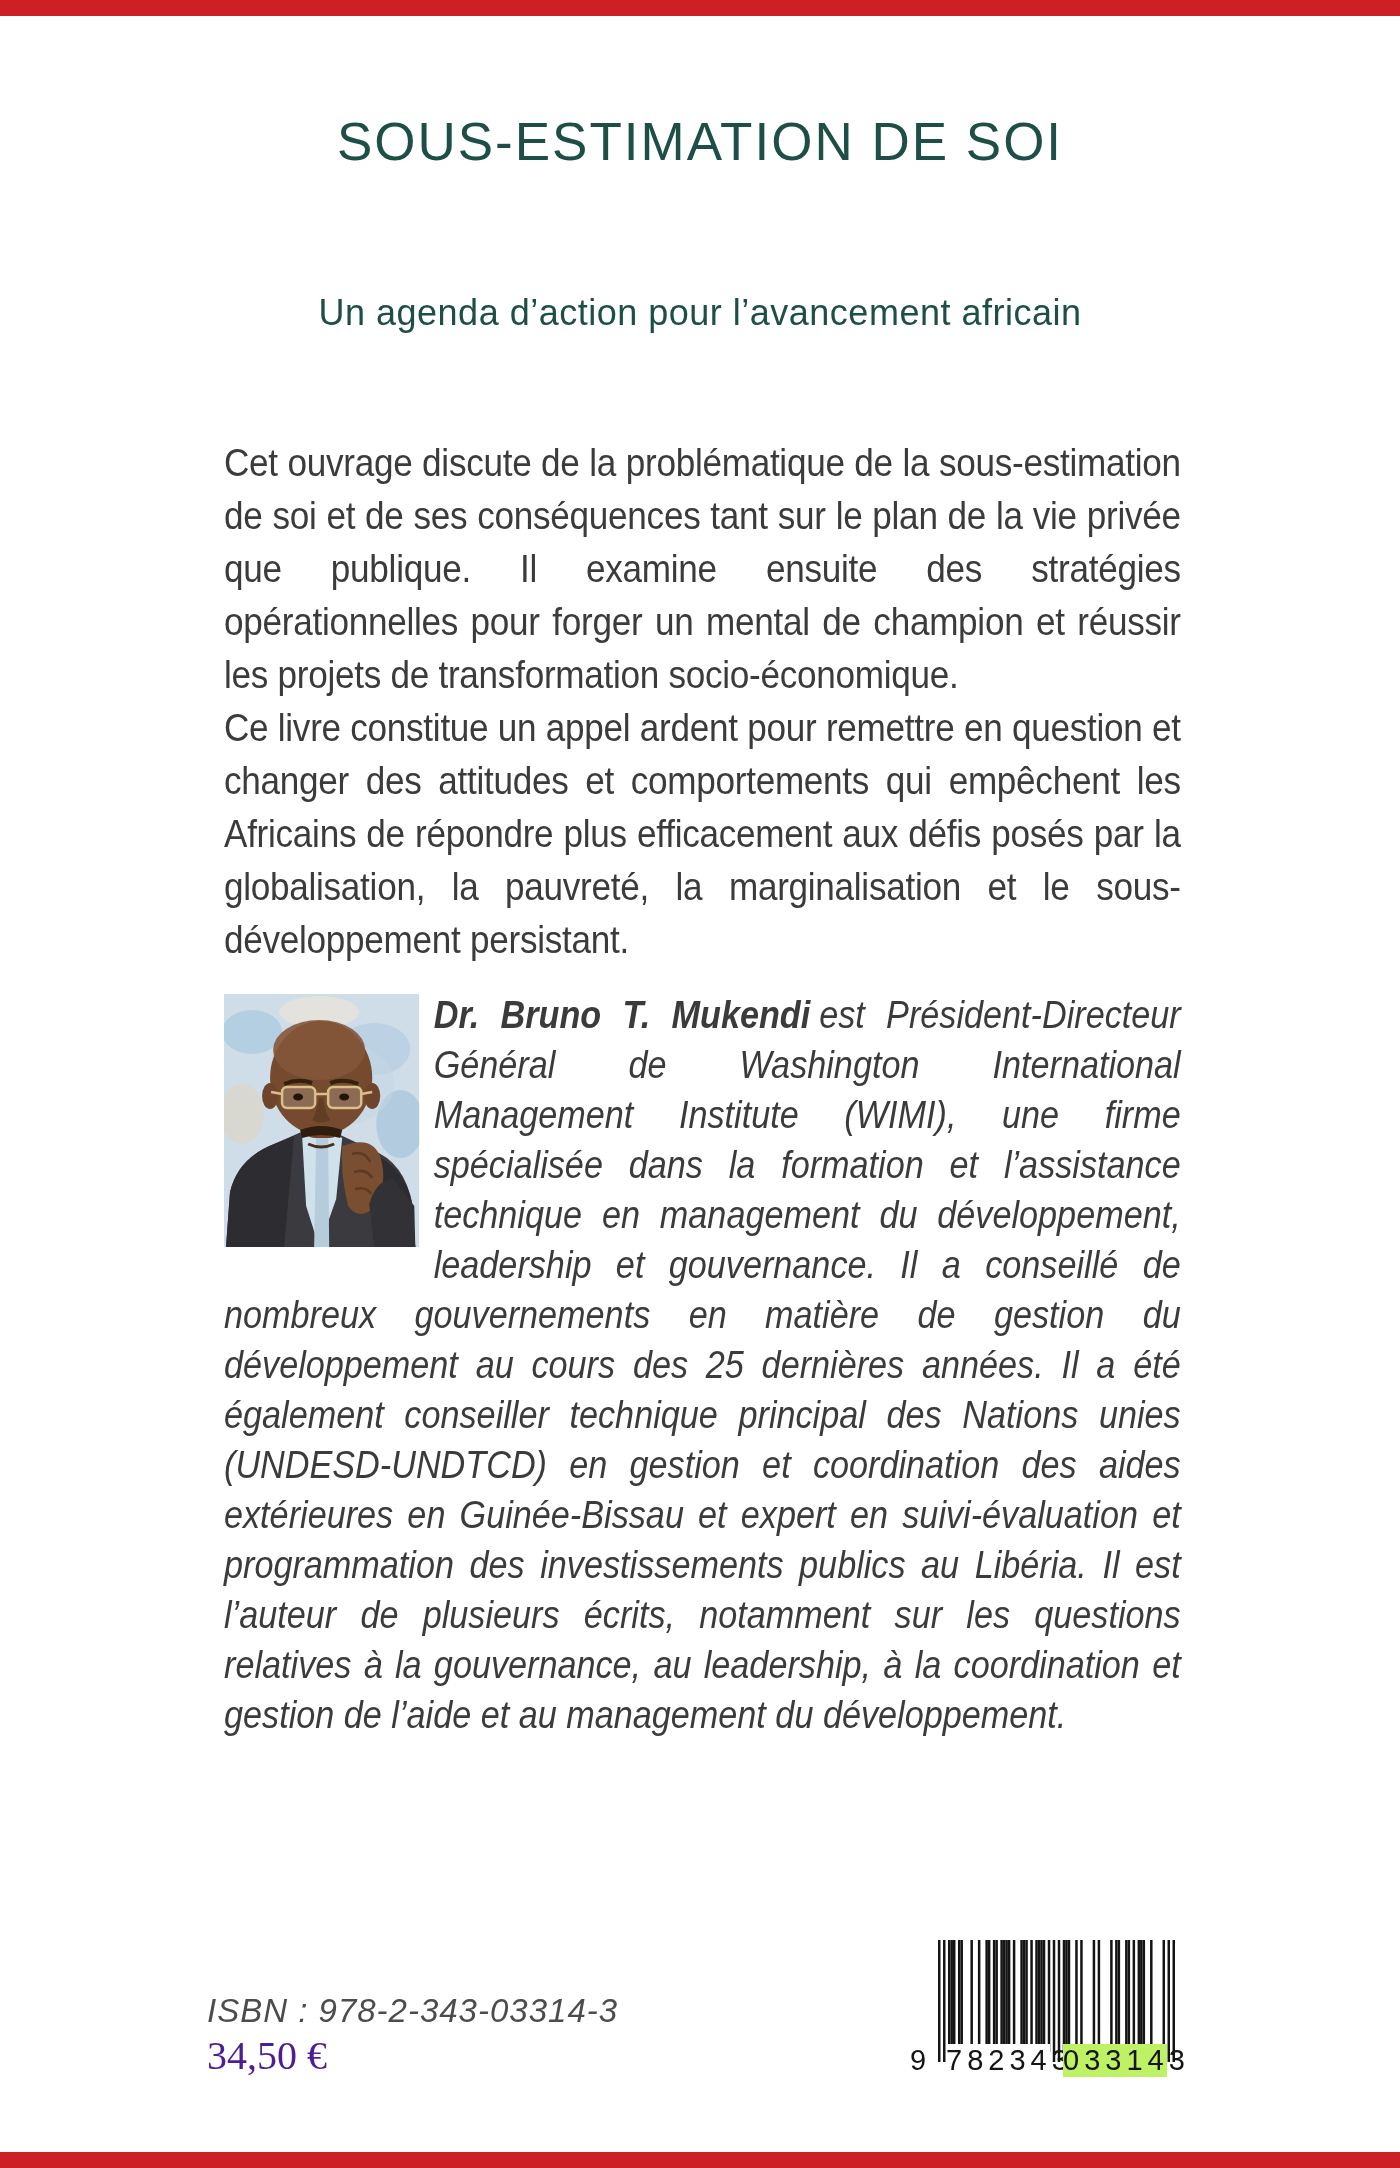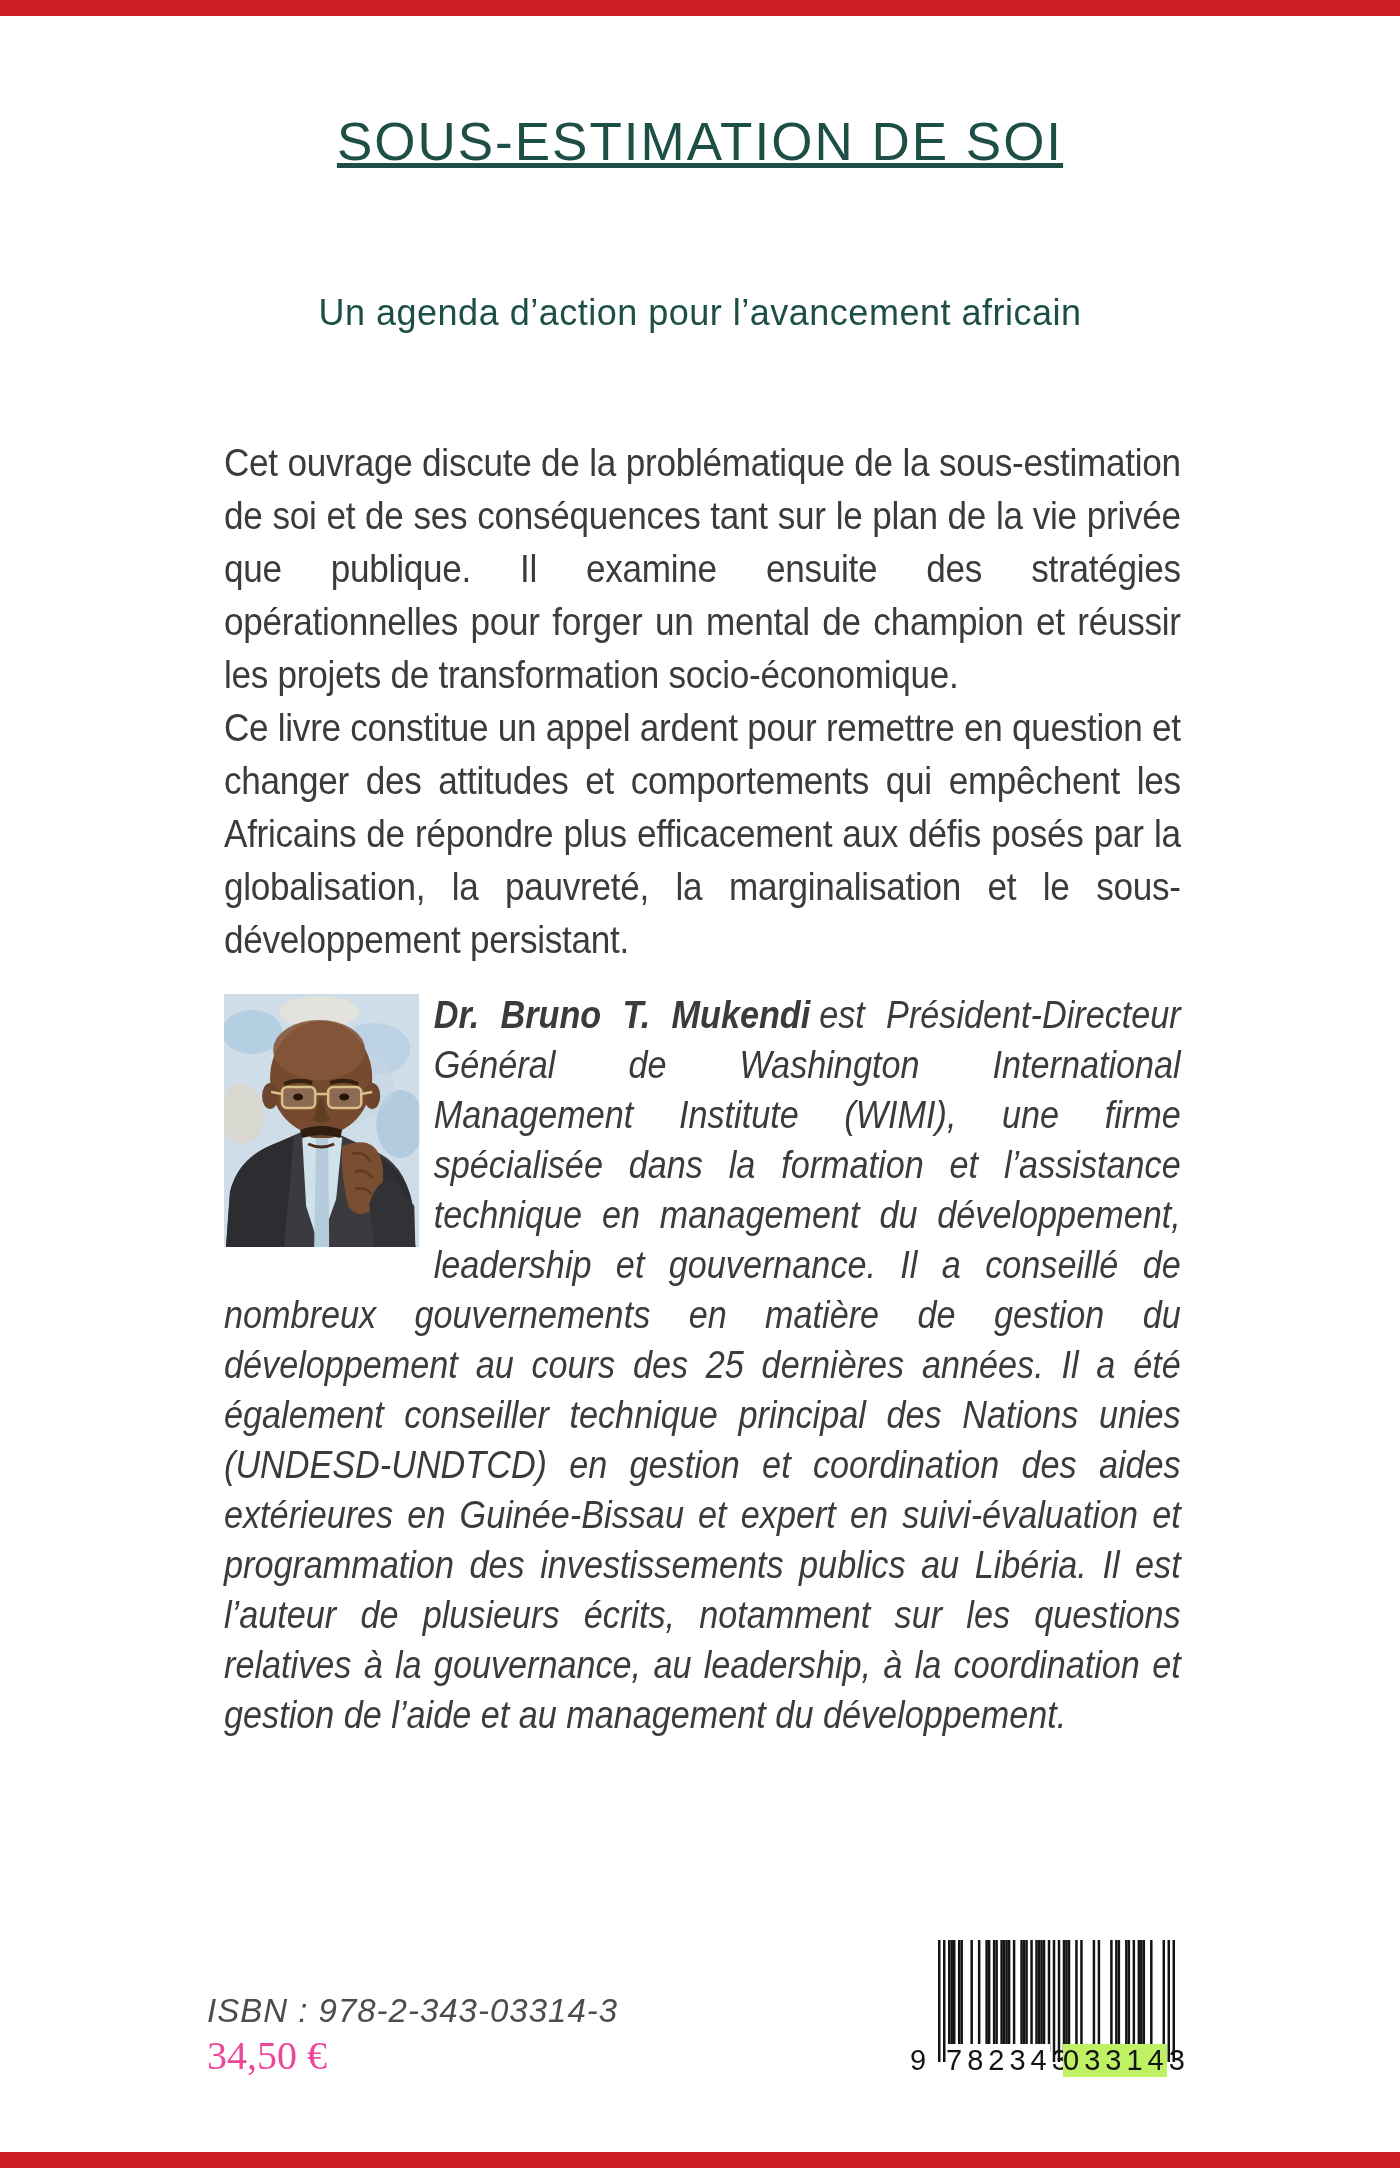--- a/index.html
+++ b/index.html
@@ -13,21 +13,21 @@
   }
   .band{position:absolute;left:0;width:1400px;height:16px;background:#cd2026;}
   .band.top{top:0;}
   .band.bottom{bottom:0;}
 
   .title-block{
     position:absolute;left:0;right:0;top:104px;
     text-align:center;
     color:#1d4f46;
     font-size:53px;line-height:76px;
-    letter-spacing:2px;font-weight:400;text-decoration:underline;
+    letter-spacing:2px;font-weight:400;
   }
   .subtitle{
     position:absolute;left:0;right:0;top:288px;
     text-align:center;
     color:#1d4f46;
     font-size:36px;line-height:50px;letter-spacing:0.5px;
   }
 
   .synopsis{
     position:absolute;left:224px;top:436px;width:1063px;
@@ -54,21 +54,21 @@
   .photo-wrap svg{display:block;width:100%;height:100%;}
   .bio-name{font-weight:bold;margin-right:10px;}
 
   .isbn{
     position:absolute;left:207px;top:1992px;
     font-size:33px;color:#4c4c4c;letter-spacing:1px;font-style:italic;
   }
   .price{
     position:absolute;left:207px;top:2032px;
     font-family:"Liberation Serif",serif;
-    font-size:40px;color:#ec4899;
+    font-size:40px;color:#4c1d95;
   }
 
   .barcode{position:absolute;left:910px;top:1940px;width:265px;height:140px;}
   .barcode .bars{position:absolute;left:28px;top:0;width:237px;height:122px;fill:#141414;}
   .bc-digit{position:absolute;top:104px;font-size:29px;color:#141414;font-style:normal;}
   .bc-first{left:0;}
   .bc-left{left:36px;width:104px;text-align:center;letter-spacing:5px;background:#fff;}
   .bc-right{left:153px;width:104px;text-align:center;letter-spacing:5px;background:#bef264;}
 </style>
 </head>

